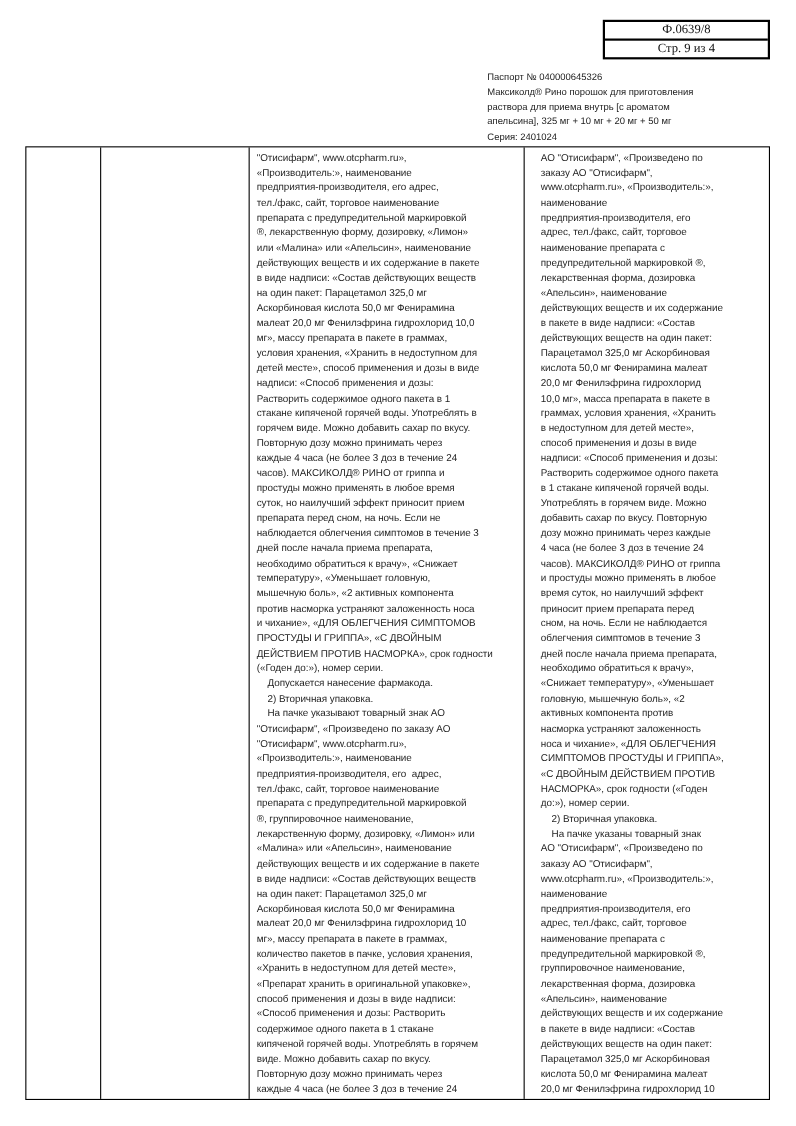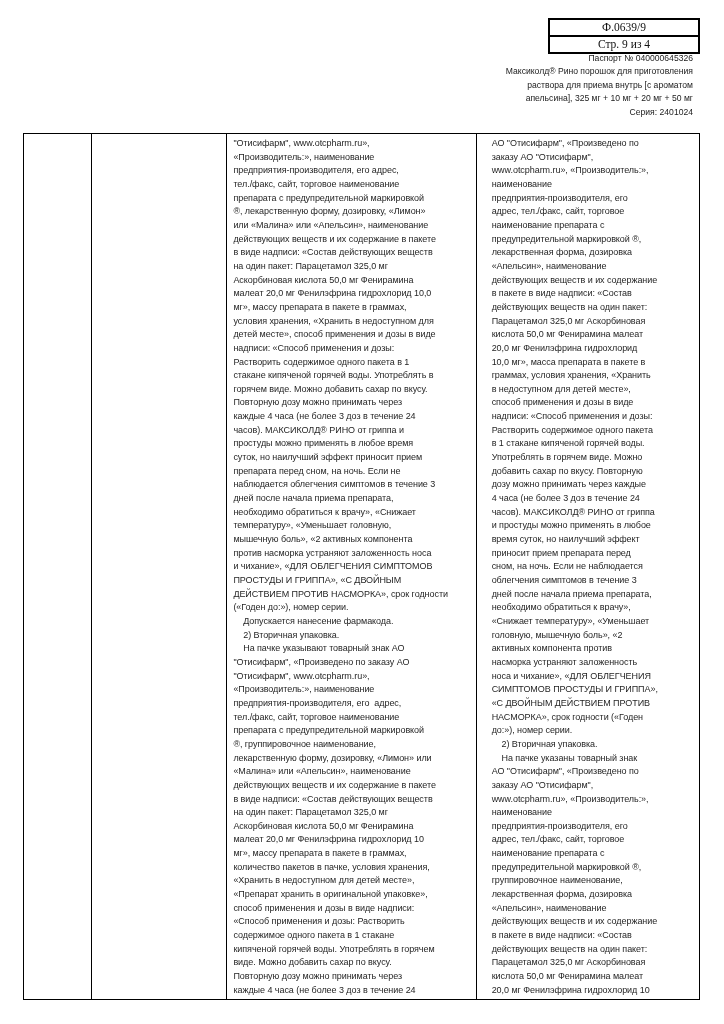--- a/index.html
+++ b/index.html
@@ -22,27 +22,26 @@
     height: 15px;
     line-height: 15px;
     text-align: center;
     font-family: "Liberation Serif", serif;
     font-size: 11.5px;
     color: #111;
   }
   .form-box-row + .form-box-row { border-top: 2px solid #000; }
   .passport {
     position: absolute;
-    left: 443px; top: 52px;
+    left: 443px; top: 64px;
     width: 250px;
     font-size: 8.6px;
     line-height: 13.4px;
     white-space: pre-line;
     color: #222;
-    text-align: right;
   }
   .doc-table {
     position: absolute;
     left: 23px; top: 133px;
     width: 677px; height: 867px;
     border: 1.5px solid #000;
     box-sizing: border-box;
     display: flex;
     background: #fff;
   }
@@ -63,21 +62,21 @@
     white-space: pre-wrap;
     color: #1f1f1f;
   }
 </style>
 </head>
 <body>
 
 <div>
 
   <div class="form-box">
-    <div class="form-box-row">Ф.0639/9</div>
+    <div class="form-box-row">Ф.0639/8</div>
     <div class="form-box-row">Стр. 9 из 4</div>
   </div>
 
   <div class="passport">Паспорт № 040000645326
 Максиколд® Рино порошок для приготовления
 раствора для приема внутрь [с ароматом
 апельсина], 325 мг + 10 мг + 20 мг + 50 мг
 Серия: 2401024</div>
 
   <div class="doc-table">

